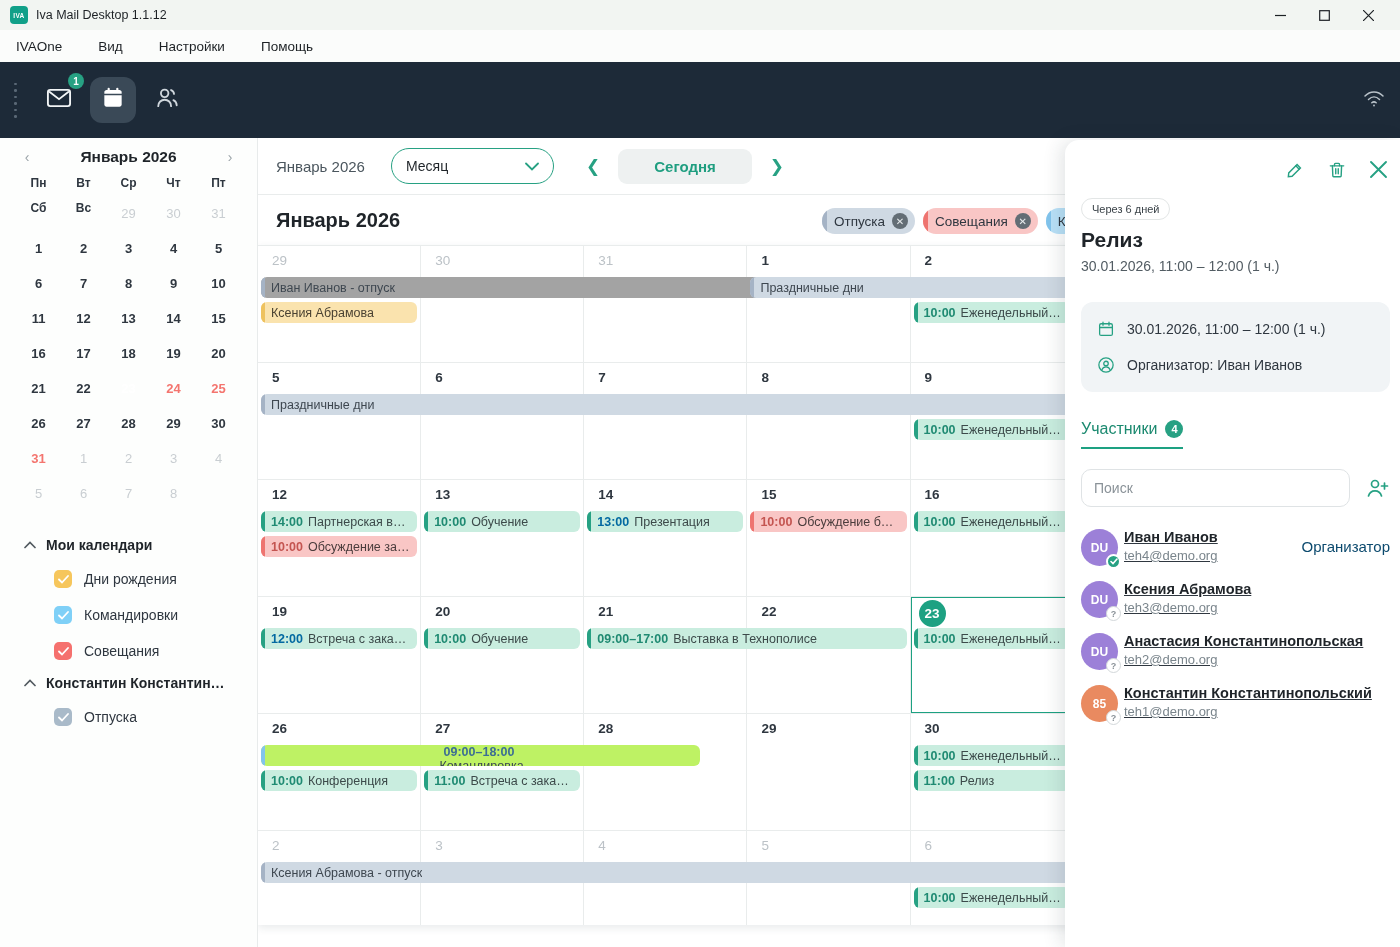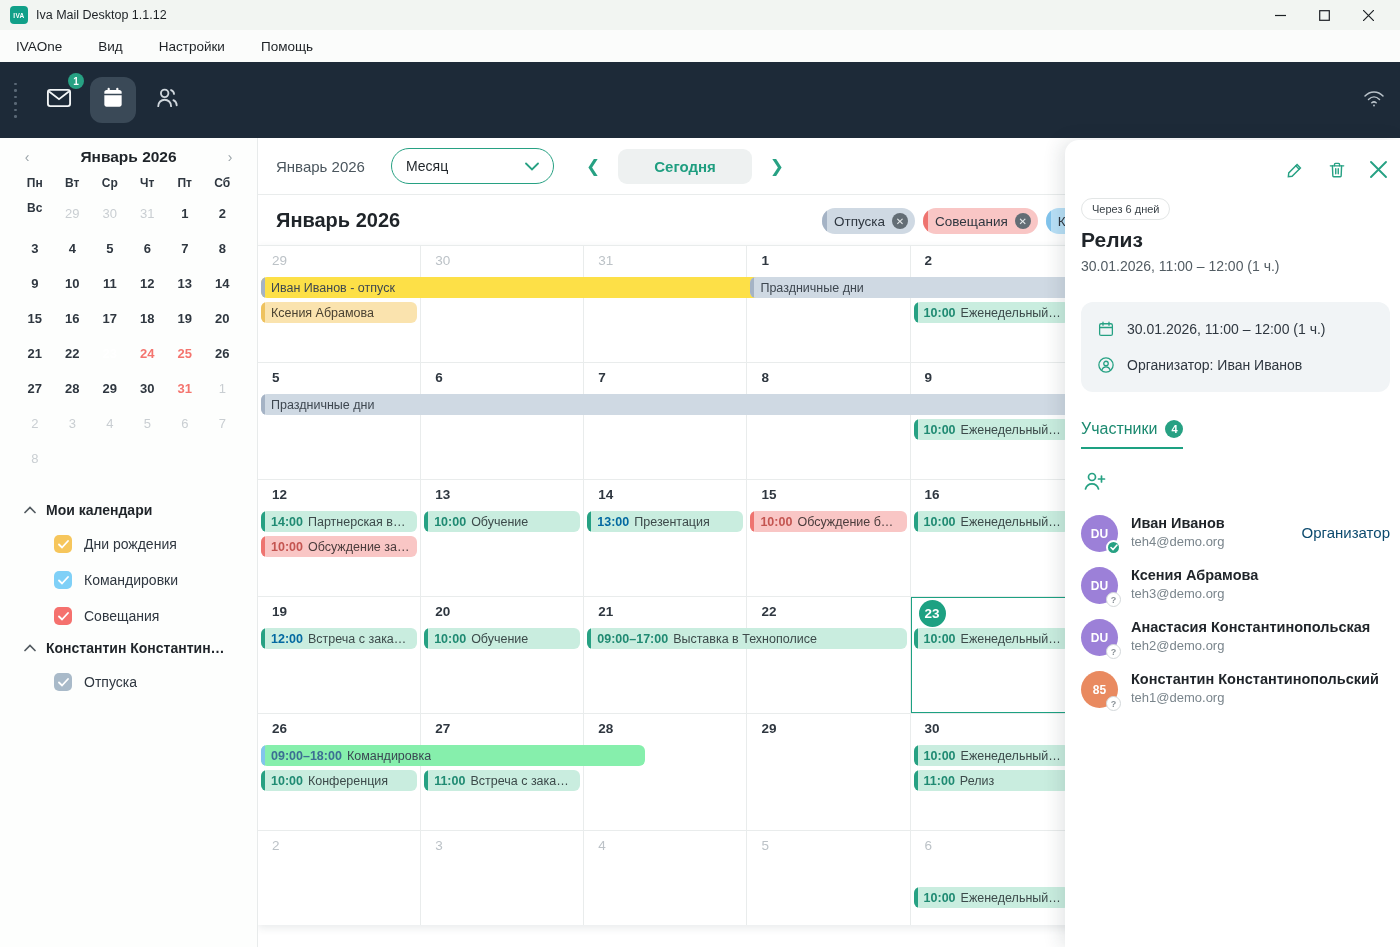--- a/index.html
+++ b/index.html
@@ -37,21 +37,21 @@
 
   
   .sb-head { display:flex; align-items:center; justify-content:space-between; padding:22px 16px 6px 16px; }
   .sb-title { font-size:19px; font-weight:bold; color:#1f2429; }
   .add-btn { width:36px; height:36px; border-radius:10px; background:#2aa87f; color:#fff; font-size:20px; border:none;
              display:flex; align-items:center; justify-content:center; cursor:default; }
   .minical { padding:10px 16px 4px 16px; }
   .minical-nav { display:flex; align-items:center; justify-content:space-between; padding:0 2px 10px 2px; }
   .minical-month { font-size:15.5px; font-weight:bold; color:#1f2429; }
   .mc-arrow { color:#9aa3a8; font-size:14px; width:18px; text-align:center; cursor:default; }
-  .mc-grid { display:grid; grid-template-columns:repeat(6,1fr); row-gap:9px; }
+  .mc-grid { display:grid; grid-template-columns:repeat(5,1fr); row-gap:9px; }
   .mc-wd { font-size:12px; font-weight:bold; color:#2f3740; text-align:center; padding-bottom:2px; }
   .mc-day { font-size:13px; font-weight:bold; color:#2f3740; text-align:center; height:26px; line-height:26px; position:relative; }
   .mc-day.m { color:#c9ced2; font-weight:normal; }
   .mc-day.r { color:#f4756f; }
   .mc-day.sel { color:#fff; }
   .mc-day.sel::before { content:""; position:absolute; left:50%; top:50%; transform:translate(-50%,-50%);
                         width:27px; height:27px; border-radius:50%; background:#1da182; z-index:-1; }
   .mc-day.sel span { position:relative; }
   .sb-groups { padding:20px 16px 0 16px; }
   .sb-group-head { display:flex; align-items:center; gap:10px; padding:6px 0 8px 8px; }
@@ -121,21 +121,21 @@
   .search-input::placeholder { color:#8a9298; }
   .add-person { color:#26a183; display:flex; flex:none; }
   .plist { margin-top:22px; }
   .prow { display:flex; align-items:flex-start; margin-bottom:15px; position:relative; }
   .avatar { width:37px; height:37px; border-radius:50%; color:#fff; font-size:12px; font-weight:bold;
             display:flex; align-items:center; justify-content:center; position:relative; flex:none; }
   .avatar .st { position:absolute; right:-3px; bottom:-3px; width:15px; height:15px; border-radius:50%;
                 display:flex; align-items:center; justify-content:center; font-size:9px; }
   .st.ok { background:#27a183; border:2px solid #fff; color:#fff; }
   .st.q { background:#fff; border:1px solid #d3d8da; color:#8a9298; font-weight:bold; }
-  .pinfo { margin-left:13px; min-width:0; }
+  .pinfo { margin-left:6px; min-width:0;text-decoration:underline; }
   .pname { font-size:14.5px; font-weight:bold; color:#1f2429; white-space:nowrap; }
   .pmail { font-size:13px; color:#7a858c; margin-top:3px; }
   .prole { position:absolute; right:0; top:9px; font-size:15px; color:#0c4a6e; }
 </style>
 </head>
 <body>
 
 <div class="app">
 
   <div class="titlebar">
@@ -366,21 +366,21 @@
             <div class="day-cell"></div>
             <div class="day-cell"></div>
             <div class="day-cell"></div>
             <div class="day-num m" style="left: 14px;">29</div>
             <div class="day-num m" style="left: 177.143px;">30</div>
             <div class="day-num m" style="left: 340.286px;">31</div>
             <div class="day-num" style="left: 503.429px;">1</div>
             <div class="day-num" style="left: 666.571px;">2</div>
             <div class="day-num" style="left: 829.714px;">3</div>
             <div class="day-num" style="left: 992.857px;">4</div>
-            <div class="ev" style="left: 3px; width: 512px; top: 31px; background: #fde047; color: rgb(62, 71, 80);">
+            <div class="ev" style="left: 3px; width: 512px; top: 31px; background: #a3a3a3; color: rgb(62, 71, 80);">
               <i class="ev-stripe" style="background: rgb(165, 179, 197);"></i>
               <span class="ev-text">Иван Иванов - отпуск</span>
             </div>
             <div class="ev" style="left: 492.429px; width: 645.571px; top: 31px; background: rgb(207, 217, 227); color: rgb(62, 71, 80);">
               <i class="ev-stripe" style="background: rgb(165, 179, 197);"></i>
               <span class="ev-text">Праздничные дни</span>
             </div>
             <div class="ev" style="left: 3px; width: 156.143px; top: 56px; background: rgb(250, 227, 174); color: rgb(74, 66, 50);">
               <i class="ev-stripe" style="background: rgb(238, 194, 95);"></i>
               <span class="ev-text">Ксения Абрамова</span>
@@ -507,21 +507,21 @@
             <div class="day-cell"></div>
             <div class="day-cell"></div>
             <div class="day-cell"></div>
             <div class="day-num" style="left: 14px;">26</div>
             <div class="day-num" style="left: 177.143px;">27</div>
             <div class="day-num" style="left: 340.286px;">28</div>
             <div class="day-num" style="left: 503.429px;">29</div>
             <div class="day-num" style="left: 666.571px;">30</div>
             <div class="day-num" style="left: 829.714px;">31</div>
             <div class="day-num m" style="left: 992.857px;">1</div>
-            <div class="ev" style="left: 3px; width: 384px; top: 31px; background: #86efac; color: rgb(58, 71, 82);">
+            <div class="ev" style="left: 3px; width: 439px; top: 31px; background: #bef264; color: rgb(58, 71, 82); flex-direction: column;">
               <i class="ev-stripe" style="background: rgb(130, 196, 236);"></i>
               <span class="ev-time" style="color: rgb(60, 110, 147);">09:00–18:00</span>
               <span class="ev-text">Командировка</span>
             </div>
             <div class="ev" style="left: 655.571px; width: 156.143px; top: 31px; background: rgb(201, 237, 223); color: rgb(60, 74, 74);">
               <i class="ev-stripe" style="background: rgb(39, 161, 131);"></i>
               <span class="ev-time" style="color: rgb(31, 138, 114);">10:00</span>
               <span class="ev-text">Еженедельный…</span>
             </div>
             <div class="ev" style="left: 3px; width: 156.143px; top: 56px; background: rgb(201, 237, 223); color: rgb(60, 74, 74);">
@@ -548,20 +548,24 @@
             <div class="day-cell"></div>
             <div class="day-cell"></div>
             <div class="day-cell"></div>
             <div class="day-num m" style="left: 14px;">2</div>
             <div class="day-num m" style="left: 177.143px;">3</div>
             <div class="day-num m" style="left: 340.286px;">4</div>
             <div class="day-num m" style="left: 503.429px;">5</div>
             <div class="day-num m" style="left: 666.571px;">6</div>
             <div class="day-num m" style="left: 829.714px;">7</div>
             <div class="day-num m" style="left: 992.857px;">8</div>
+            <div class="ev" style="left: 3px; width: 1135px; top: 31px; background: rgb(207, 217, 227); color: rgb(62, 71, 80);">
+              <i class="ev-stripe" style="background: rgb(165, 179, 197);"></i>
+              <span class="ev-text">Ксения Абрамова - отпуск</span>
+            </div>
             <div class="ev" style="left: 655.571px; width: 156.143px; top: 56px; background: rgb(201, 237, 223); color: rgb(60, 74, 74);">
               <i class="ev-stripe" style="background: rgb(39, 161, 131);"></i>
               <span class="ev-time" style="color: rgb(31, 138, 114);">10:00</span>
               <span class="ev-text">Еженедельный…</span>
             </div>
           </div>
         </div>
     </div>
   </div>
 
@@ -613,20 +617,21 @@
         <span>Организатор: Иван Иванов</span>
       </div>
     </div>
 
     <div class="ptab">
       <span class="ptab-label">Участники</span>
       <span class="ptab-count">4</span>
     </div>
 
     <div class="search-row">
+      <input class="search-input" placeholder="Поиск" style="">
       <span class="add-person">
           <svg width="26" height="24" viewBox="0 0 26 24" fill="none" stroke="#26a183" stroke-width="1.7" stroke-linecap="round">
             <circle cx="11" cy="8" r="3.5"></circle>
             <path d="M4.5 20 C5.5 16.5 8 14.8 11 14.8 C14 14.8 16.5 16.5 17.5 20"></path>
             <path d="M20.5 7 V13 M17.5 10 H23.5"></path>
           </svg>
         </span>
     </div>
 
     <div class="plist" id="plist">

